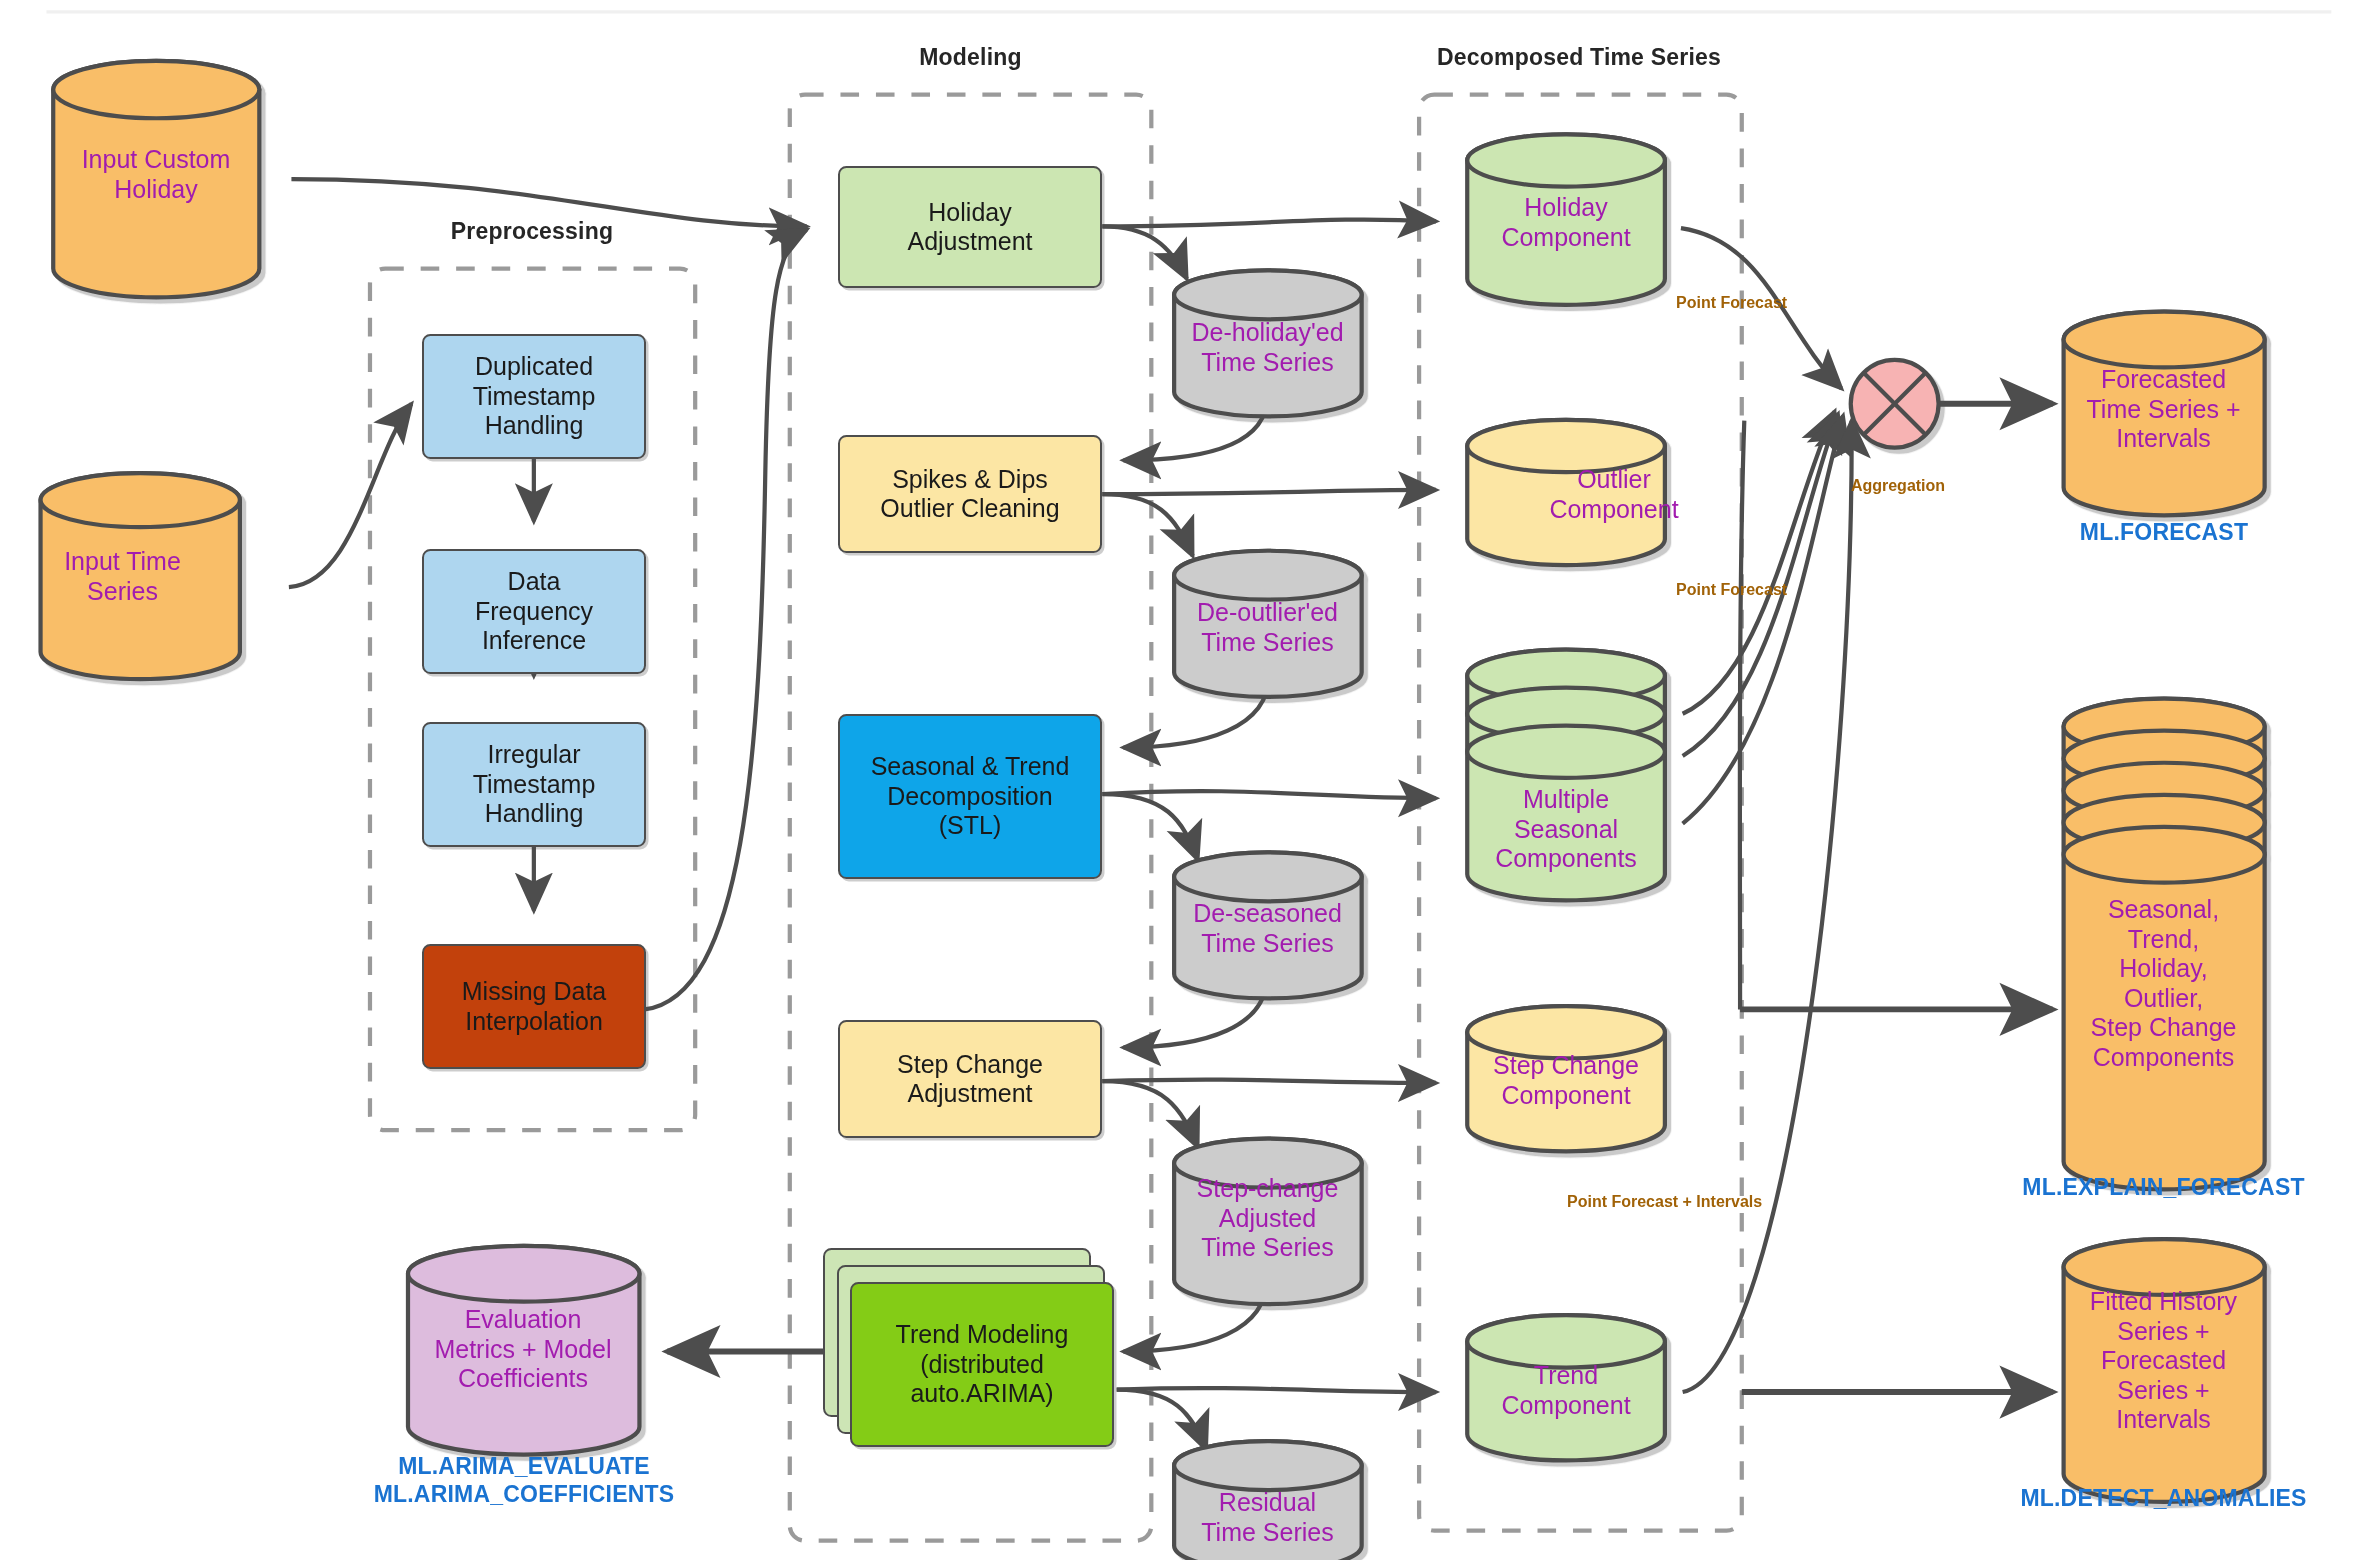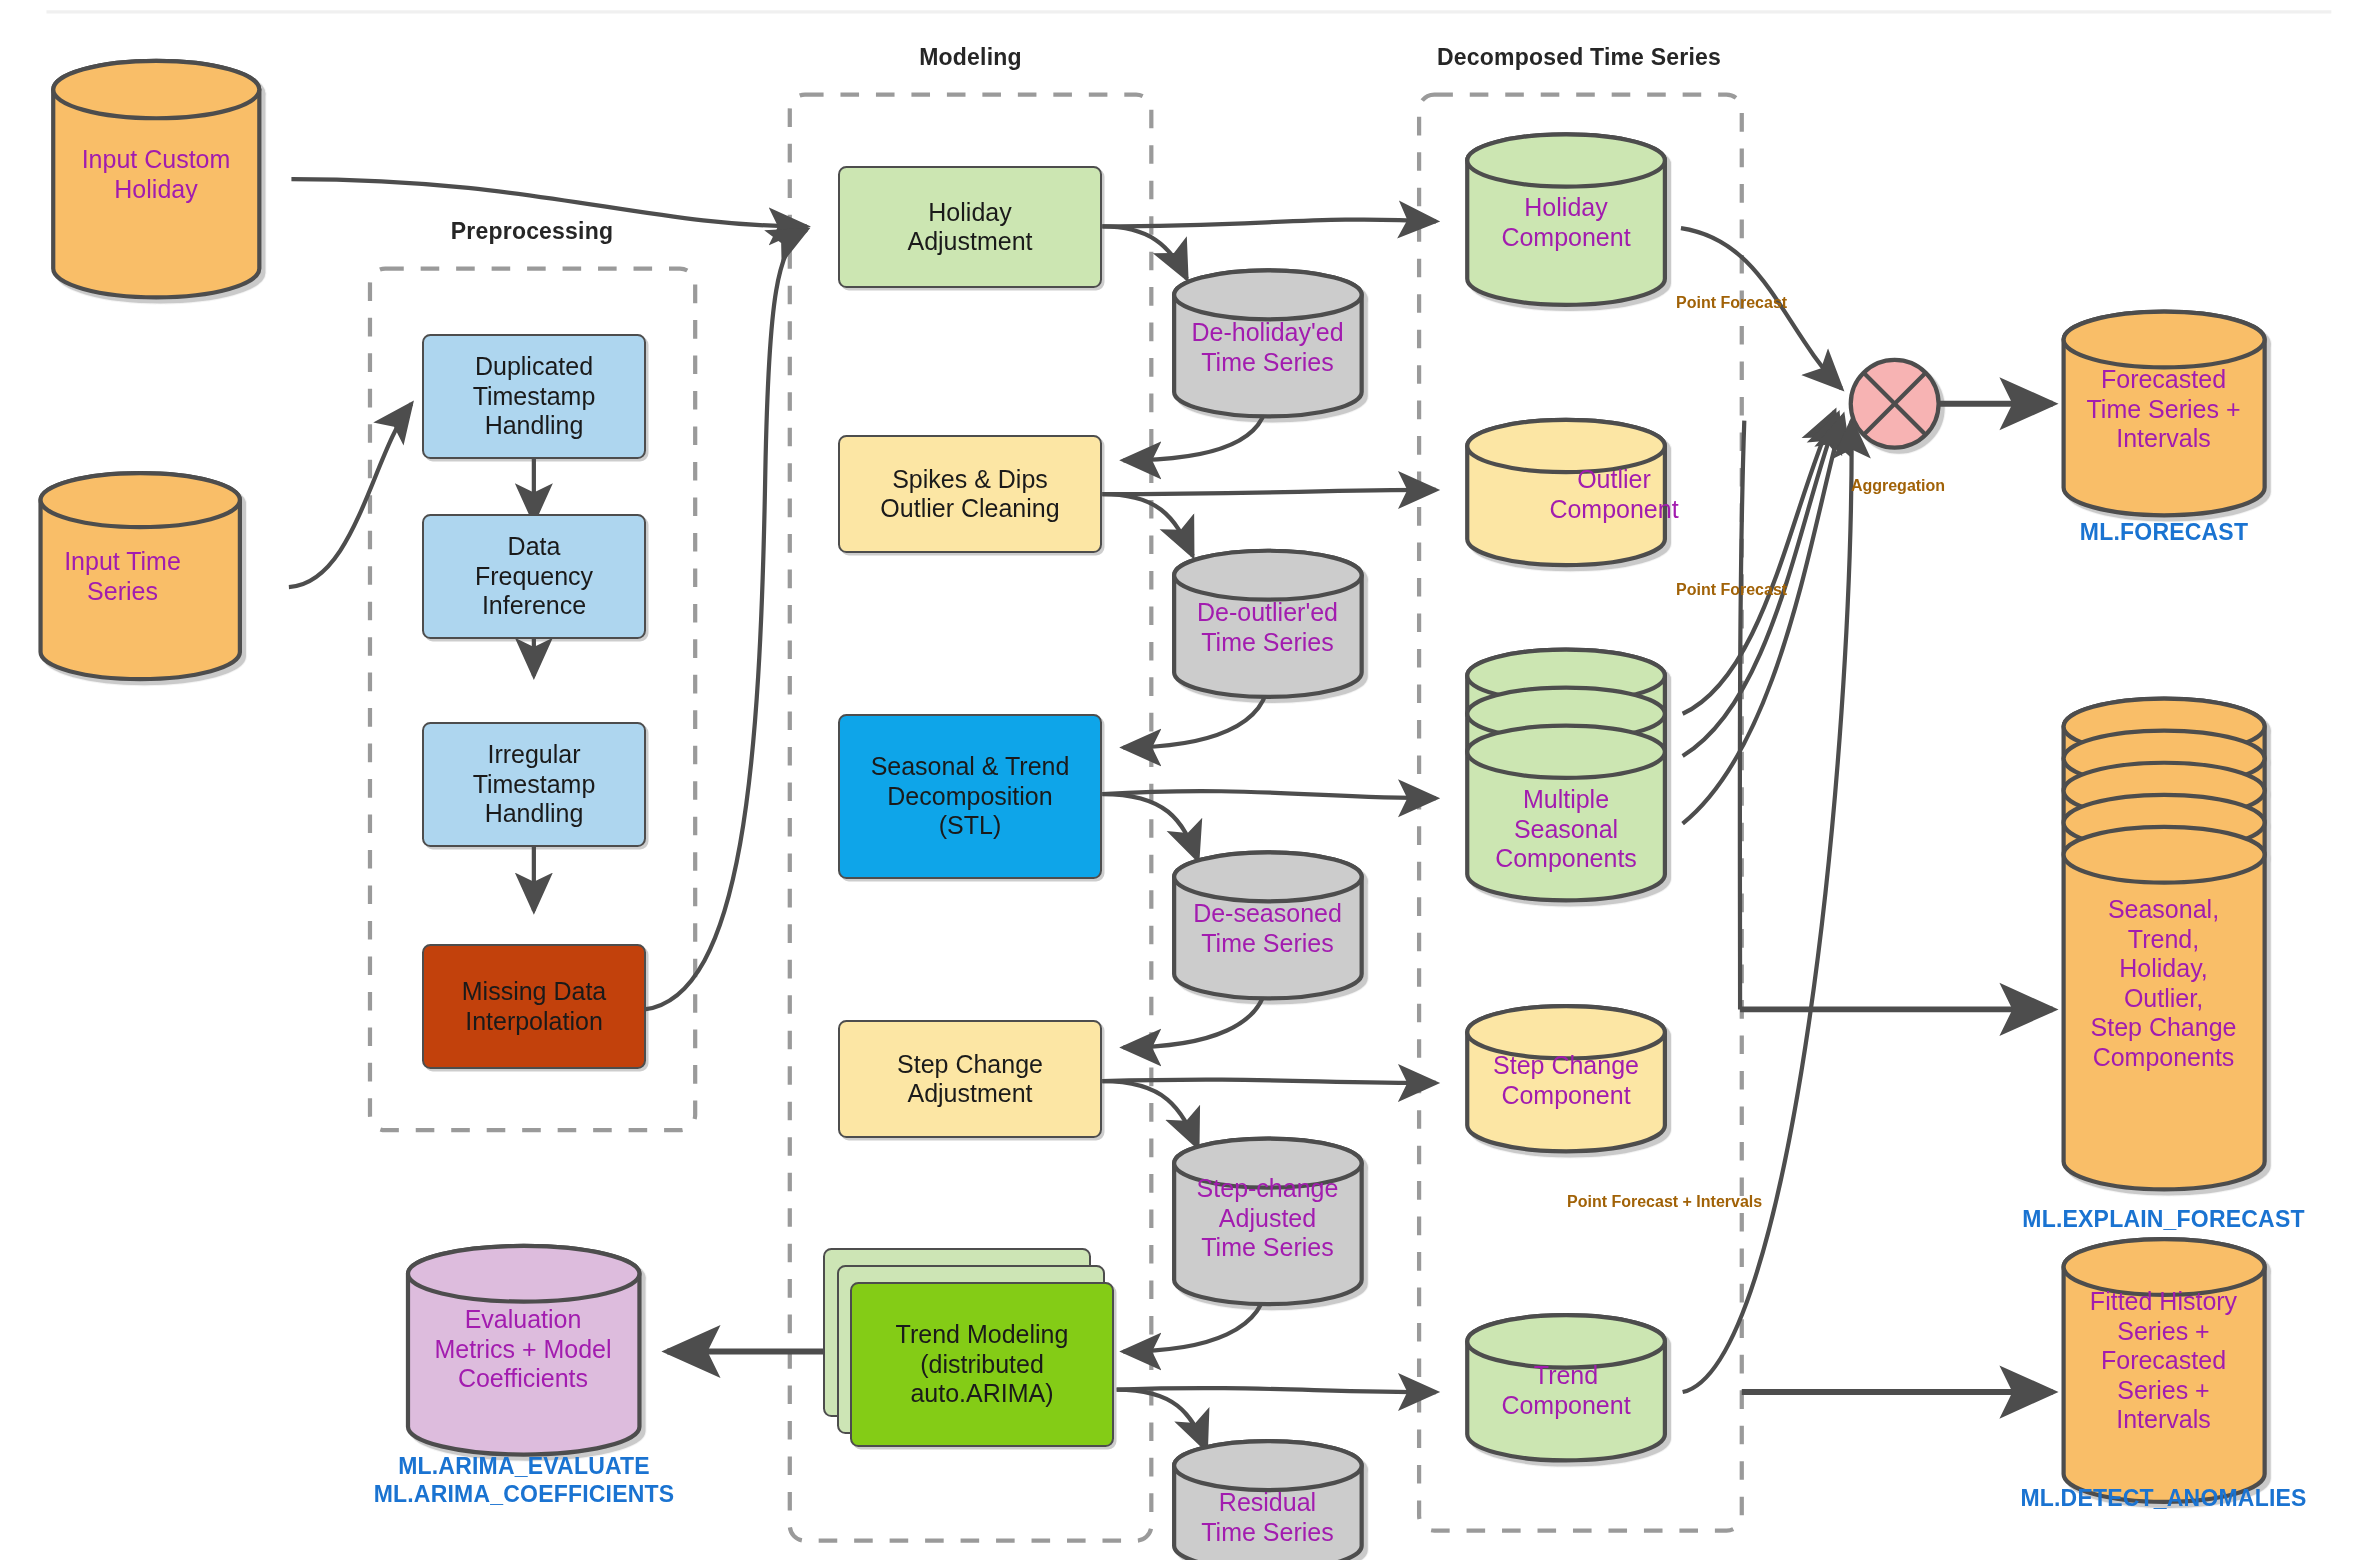--- a/index.html
+++ b/index.html
@@ -222,21 +222,21 @@
   <div class="cyl-label" style="top:1051px;left:1467px;width:198px;">Step Change<br>Component</div>
   <div class="cyl-label" style="top:1361px;left:1467px;width:198px;">Trend<br>Component</div>
 
   <div class="cyl-label" style="top:365px;left:2063px;width:201px;">Forecasted<br>Time Series +<br>Intervals</div>
   <div class="cyl-label" style="top:895px;left:2063px;width:201px;">Seasonal,<br>Trend,<br>Holiday,<br>Outlier,<br>Step Change<br>Components</div>
   <div class="cyl-label" style="top:1287px;left:2063px;width:201px;">Fitted History<br>Series +<br>Forecasted<br>Series +<br>Intervals</div>
 
   <div class="node boxnode" style="left:422px;top:334px;width:224px;height:125px;background:#AED6EF;">
     <span>Duplicated<br>Timestamp<br>Handling</span>
   </div>
-  <div class="node boxnode" style="left:422px;top:514px;width:224px;height:125px;background:#AED6EF;">
+  <div class="node boxnode" style="left:422px;top:549px;width:224px;height:125px;background:#AED6EF;">
     <span>Data<br>Frequency<br>Inference</span>
   </div>
   <div class="node boxnode" style="left:422px;top:722px;width:224px;height:125px;background:#AED6EF;">
     <span>Irregular<br>Timestamp<br>Handling</span>
   </div>
   <div class="node boxnode" style="left:422px;top:944px;width:224px;height:125px;background:#c2410c;">
     <span>Missing Data<br>Interpolation</span>
   </div>
 
   <div class="node boxnode" style="left:838px;top:166px;width:264px;height:122px;background:#CCE6B2;">
@@ -258,18 +258,18 @@
     <span>Trend Modeling<br>(distributed<br>auto.ARIMA)</span>
   </div>
 
   <div class="edge-label" style="left:1676px;top:294px;">Point Forecast</div>
   <div class="edge-label" style="left:1676px;top:581px;">Point Forecast</div>
   <div class="edge-label" style="left:1567px;top:1193px;">Point Forecast + Intervals</div>
 
   <div class="edge-label" style="left:1837px;top:477px;width:122px;text-align:center;">Aggregation</div>
 
   <div class="api-label" style="left:2054px;top:519px;width:220px;">ML.FORECAST</div>
-  <div class="api-label" style="left:1986px;top:1174px;width:355px;margin-top:32px;">ML.EXPLAIN_FORECAST</div>
+  <div class="api-label" style="left:1986px;top:1174px;width:355px;">ML.EXPLAIN_FORECAST</div>
   <div class="api-label" style="left:2003px;top:1485px;width:321px;">ML.DETECT_ANOMALIES</div>
   <div class="api-label" style="left:355px;top:1453px;width:338px;">ML.ARIMA_EVALUATE<br>ML.ARIMA_COEFFICIENTS</div>
 
 </div>
 
 
 </body></html>

